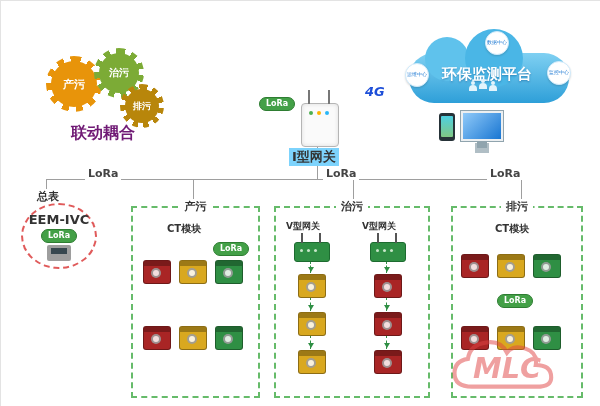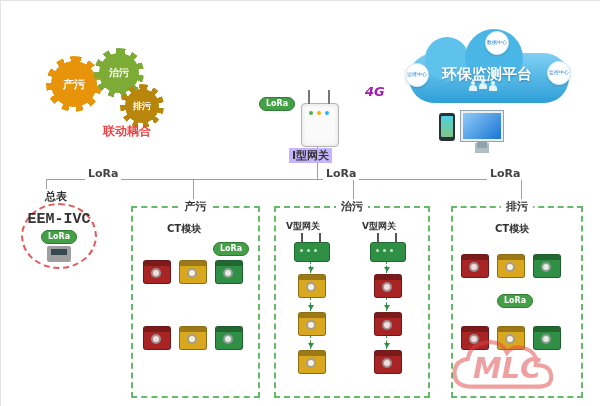--- a/index.html
+++ b/index.html
@@ -5,44 +5,44 @@
   html,body{margin:0;padding:0;background:#f4f4f4;font-family:"DejaVu Sans","Liberation Sans",sans-serif;}
   .canvas{position:relative;width:600px;height:406px;background:#fff;border:1px solid #e3e3e3;margin:0 auto;overflow:hidden;}
 
   
   .gear{position:absolute;border-radius:50%;}
   .gear::before{content:"";position:absolute;inset:-5px;border-radius:50%;
     background:repeating-conic-gradient(var(--c) 0deg 16deg, transparent 16deg 32deg);}
   .gear::after{content:"";position:absolute;inset:0;border-radius:50%;background:var(--c);}
   .gear span{position:absolute;inset:0;display:flex;align-items:center;justify-content:center;
     color:#fff;font-weight:bold;z-index:1;}
-  .gear-caption{position:absolute;left:70px;top:122px;width:80px;text-align:right;
-    font-size:12px;font-weight:bold;color:#ef4444;}
+  .gear-caption{position:absolute;left:70px;top:122px;width:80px;text-align:left;
+    font-size:16px;font-weight:bold;color:#701a75;}
 
   
   .hline,.vline{position:absolute;background:#9e9e9e;}
   .hline{height:1px;}
   .vline{width:1px;}
   .bus-lora{position:absolute;font-size:11px;font-weight:bold;color:#444;background:#fff;padding:0 3px;z-index:2;}
 
   
   .pill{position:absolute;background:#43a047;border:1px solid #2e7d32;color:#fff;
     font-size:8px;font-weight:bold;padding:1px 6px;border-radius:9px;z-index:3;line-height:10px;}
 
   
   .igw{position:absolute;left:300px;top:102px;width:36px;height:42px;background:#fafafa;
     border:1px solid #b5b5b5;border-radius:4px;box-shadow:inset 0 0 4px #ddd;z-index:2;}
   .igw::before{content:"";position:absolute;top:-14px;left:6px;width:2px;height:14px;background:#777;
     box-shadow:20px 0 0 0 #777;}
   .igw::after{content:"";position:absolute;top:7px;left:7px;width:4px;height:4px;border-radius:50%;
     background:#4caf50;box-shadow:8px 0 0 0 #ffb300,16px 0 0 0 #29b6f6;}
-  .igw-label{position:absolute;left:288px;top:147px;font-size:11px;font-weight:bold;color:#333;
-    background:#c4b5fd;padding:0 3px;z-index:3;}
-
-  .g4{position:absolute;left:364px;top:83px;font-size:13px;font-weight:bold;font-style:italic;color:#a21caf;z-index:2;}
+  .igw-label{position:absolute;left:288px;top:147px;font-size:13px;font-weight:bold;color:#333;
+    background:#7dd3fc;padding:0 3px;z-index:3;}
+
+  .g4{position:absolute;left:364px;top:83px;font-size:13px;font-weight:bold;font-style:italic;color:#1d4ed8;z-index:2;}
 
   
   .cloud{position:absolute;left:400px;top:36px;width:172px;height:66px;z-index:2;}
   .cloud-body{position:absolute;left:8px;top:16px;right:4px;bottom:0;border-radius:28px;
     background:linear-gradient(#7fd0f2,#2e9fd8);}
   .cloud-body::before{content:"";position:absolute;width:44px;height:44px;border-radius:50%;
     background:#5fc2ec;top:-16px;left:16px;}
   .cloud-body::after{content:"";position:absolute;width:58px;height:58px;border-radius:50%;
     background:#4ab6e6;top:-24px;left:56px;}
   .cloud-title{position:absolute;left:0;right:0;top:28px;text-align:center;color:#fff;
@@ -55,25 +55,25 @@
   .person::after{content:"";position:absolute;left:0;top:4px;width:8px;height:6px;border-radius:4px 4px 0 0;background:#e3f4fc;}
 
   .phone{position:absolute;left:438px;top:112px;width:16px;height:28px;background:#263238;border-radius:3px;z-index:2;}
   .phone::before{content:"";position:absolute;inset:3px 2px 4px 2px;background:linear-gradient(#4dd0e1,#81c784);border-radius:1px;}
   .monitor{position:absolute;left:460px;top:110px;width:38px;height:26px;z-index:2;
     background:linear-gradient(135deg,#90caf9,#1976d2);border:2px solid #eceff1;box-shadow:0 0 0 1px #90a4ae;}
   .monitor::after{content:"";position:absolute;left:50%;bottom:-9px;transform:translateX(-50%);
     width:10px;height:6px;background:#90a4ae;box-shadow:0 3px 0 2px #b0bec5;}
 
   
-  .meter-label{position:absolute;left:42px;top:188px;font-size:11px;font-weight:bold;color:#333;
+  .meter-label{position:absolute;left:34px;top:188px;font-size:11px;font-weight:bold;color:#333;
     background:#fff;padding:0 2px;z-index:2;}
   .meter-circle{position:absolute;left:20px;top:202px;width:72px;height:62px;border:2px dashed #e05a5a;
     border-radius:50%;display:flex;flex-direction:column;align-items:center;justify-content:center;gap:2px;z-index:2;background:#fff;}
-  .meter-model{font-size:15px;font-weight:bold;color:#333;font-family:Liberation Mono, monospace;}
+  .meter-model{font-size:13px;font-weight:bold;color:#333;}
   .meter-circle .pill{position:static;}
   .meter-dev{width:24px;height:16px;background:#9e9e9e;border-radius:2px;position:relative;}
   .meter-dev::before{content:"";position:absolute;left:4px;right:4px;top:3px;height:6px;background:#37474f;}
 
   
   .gbox{position:absolute;border:2px dashed #66bb6a;z-index:1;background:transparent;}
   .gbox-title{position:absolute;top:-9px;left:50%;transform:translateX(-50%);background:#fff;
     padding:0 5px;font-size:11px;font-weight:bold;color:#333;white-space:nowrap;}
   .inbox-label{position:absolute;font-size:10px;font-weight:bold;color:#333;}
 

